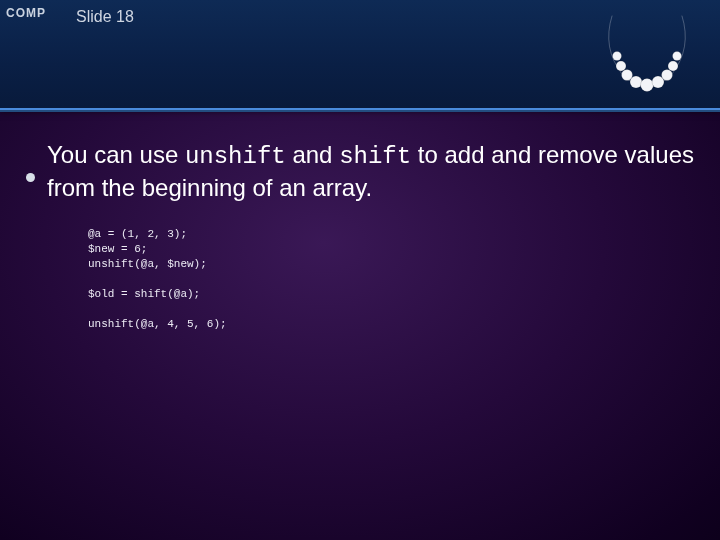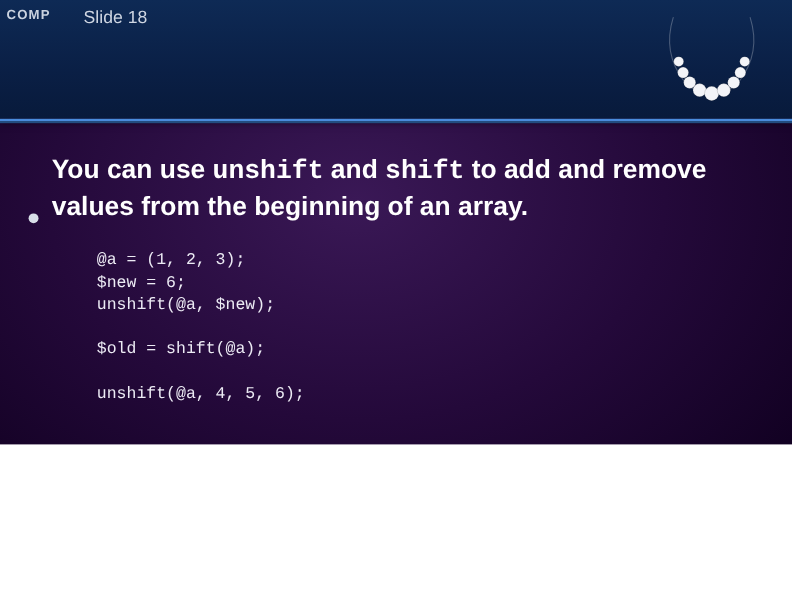--- a/index.html
+++ b/index.html
@@ -6,21 +6,21 @@
     margin: 0;
     padding: 0;
     width: 720px;
     height: 540px;
     overflow: hidden;
     font-family: Arial, Helvetica, sans-serif;
   }
   .slide {
     position: relative;
     width: 720px;
-    height: 404px;
+    height: 540px;
     background: radial-gradient(ellipse 700px 500px at 45% 45%, #3a1856 0%, #24093a 40%, #100020 75%, #050010 100%);
     color: #fff;
   }
   .header {
     position: absolute;
     top: 0; left: 0; right: 0;
     height: 108px;
     background: linear-gradient(to bottom, #0e2a55 0%, #0a1f45 60%, #081a3b 100%);
     border-bottom: 2px solid #4a8bdc;
     box-shadow: 0 2px 6px rgba(0,0,0,0.5);
@@ -69,24 +69,23 @@
     height: 90px;
   }
   .body {
     position: absolute;
     top: 140px;
     left: 26px;
     right: 26px;
   }
   .bullet-row {
     display: flex;
-    align-items: flex-end;
+    align-items: center;
     gap: 12px;
     margin-bottom: 22px;
-    font-weight: bold;
   }
   .dot {
     width: 9px;
     height: 9px;
     border-radius: 50%;
     background: #d8dfe8;
     flex-shrink: 0;
     margin-top: 11px;
   }
   .bullet-text {
@@ -95,21 +94,21 @@
     color: #fff;
   }
   .bullet-text .code {
     font-family: "Courier New", Courier, monospace;
   }
   .code-block {
     margin-left: 62px;
     margin-top: 24px;
     margin-bottom: 30px;
     font-family: "Courier New", Courier, monospace;
-    font-size: 15px;
+    font-size: 11px;
     color: #ecebf4;
     white-space: pre;
     line-height: 1.35;
     display: flex;
     gap: 28px;
   }
   .code-left {
     width: 230px;
     white-space: pre;
   }

